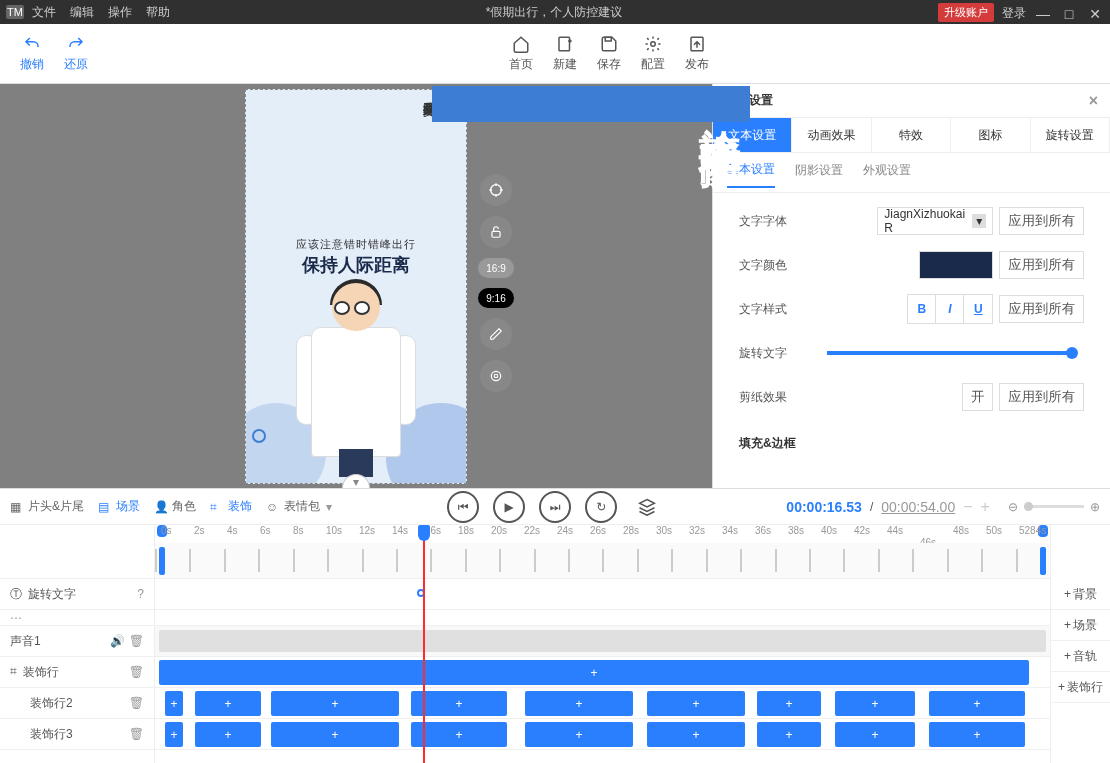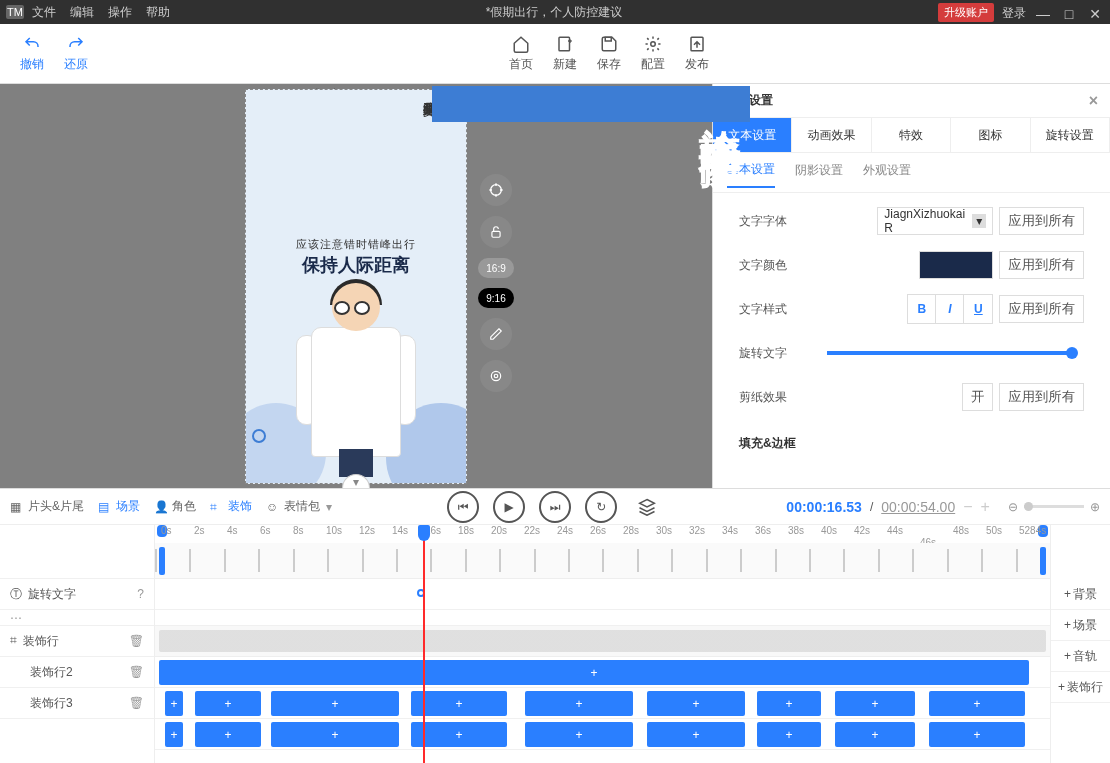--- a/index.html
+++ b/index.html
@@ -367,20 +367,24 @@
       <div class="ruler-row"></div>
       <div class="track-row">
         <span style="display:flex;gap:6px">
             <span>Ⓣ</span>
             <span>旋转文字</span>
           </span>
         <span class="ic">?</span>
       </div>
       <div class="track-row" style="height:16px;padding:0 10px;color:#999">⋯</div>
       <div class="track-row">
+        <span>声音1</span>
+        <span><span class="ic">🔊</span> <span class="ic">🗑</span></span>
+      </div>
+      <div class="track-row">
         <span style="display:flex;gap:6px">
             <span>⌗</span>
             <span>装饰行</span>
           </span>
         <span class="ic">🗑</span>
       </div>
       <div class="track-row">
         <span style="padding-left:20px">装饰行2</span>
         <span class="ic">🗑</span>
       </div>

